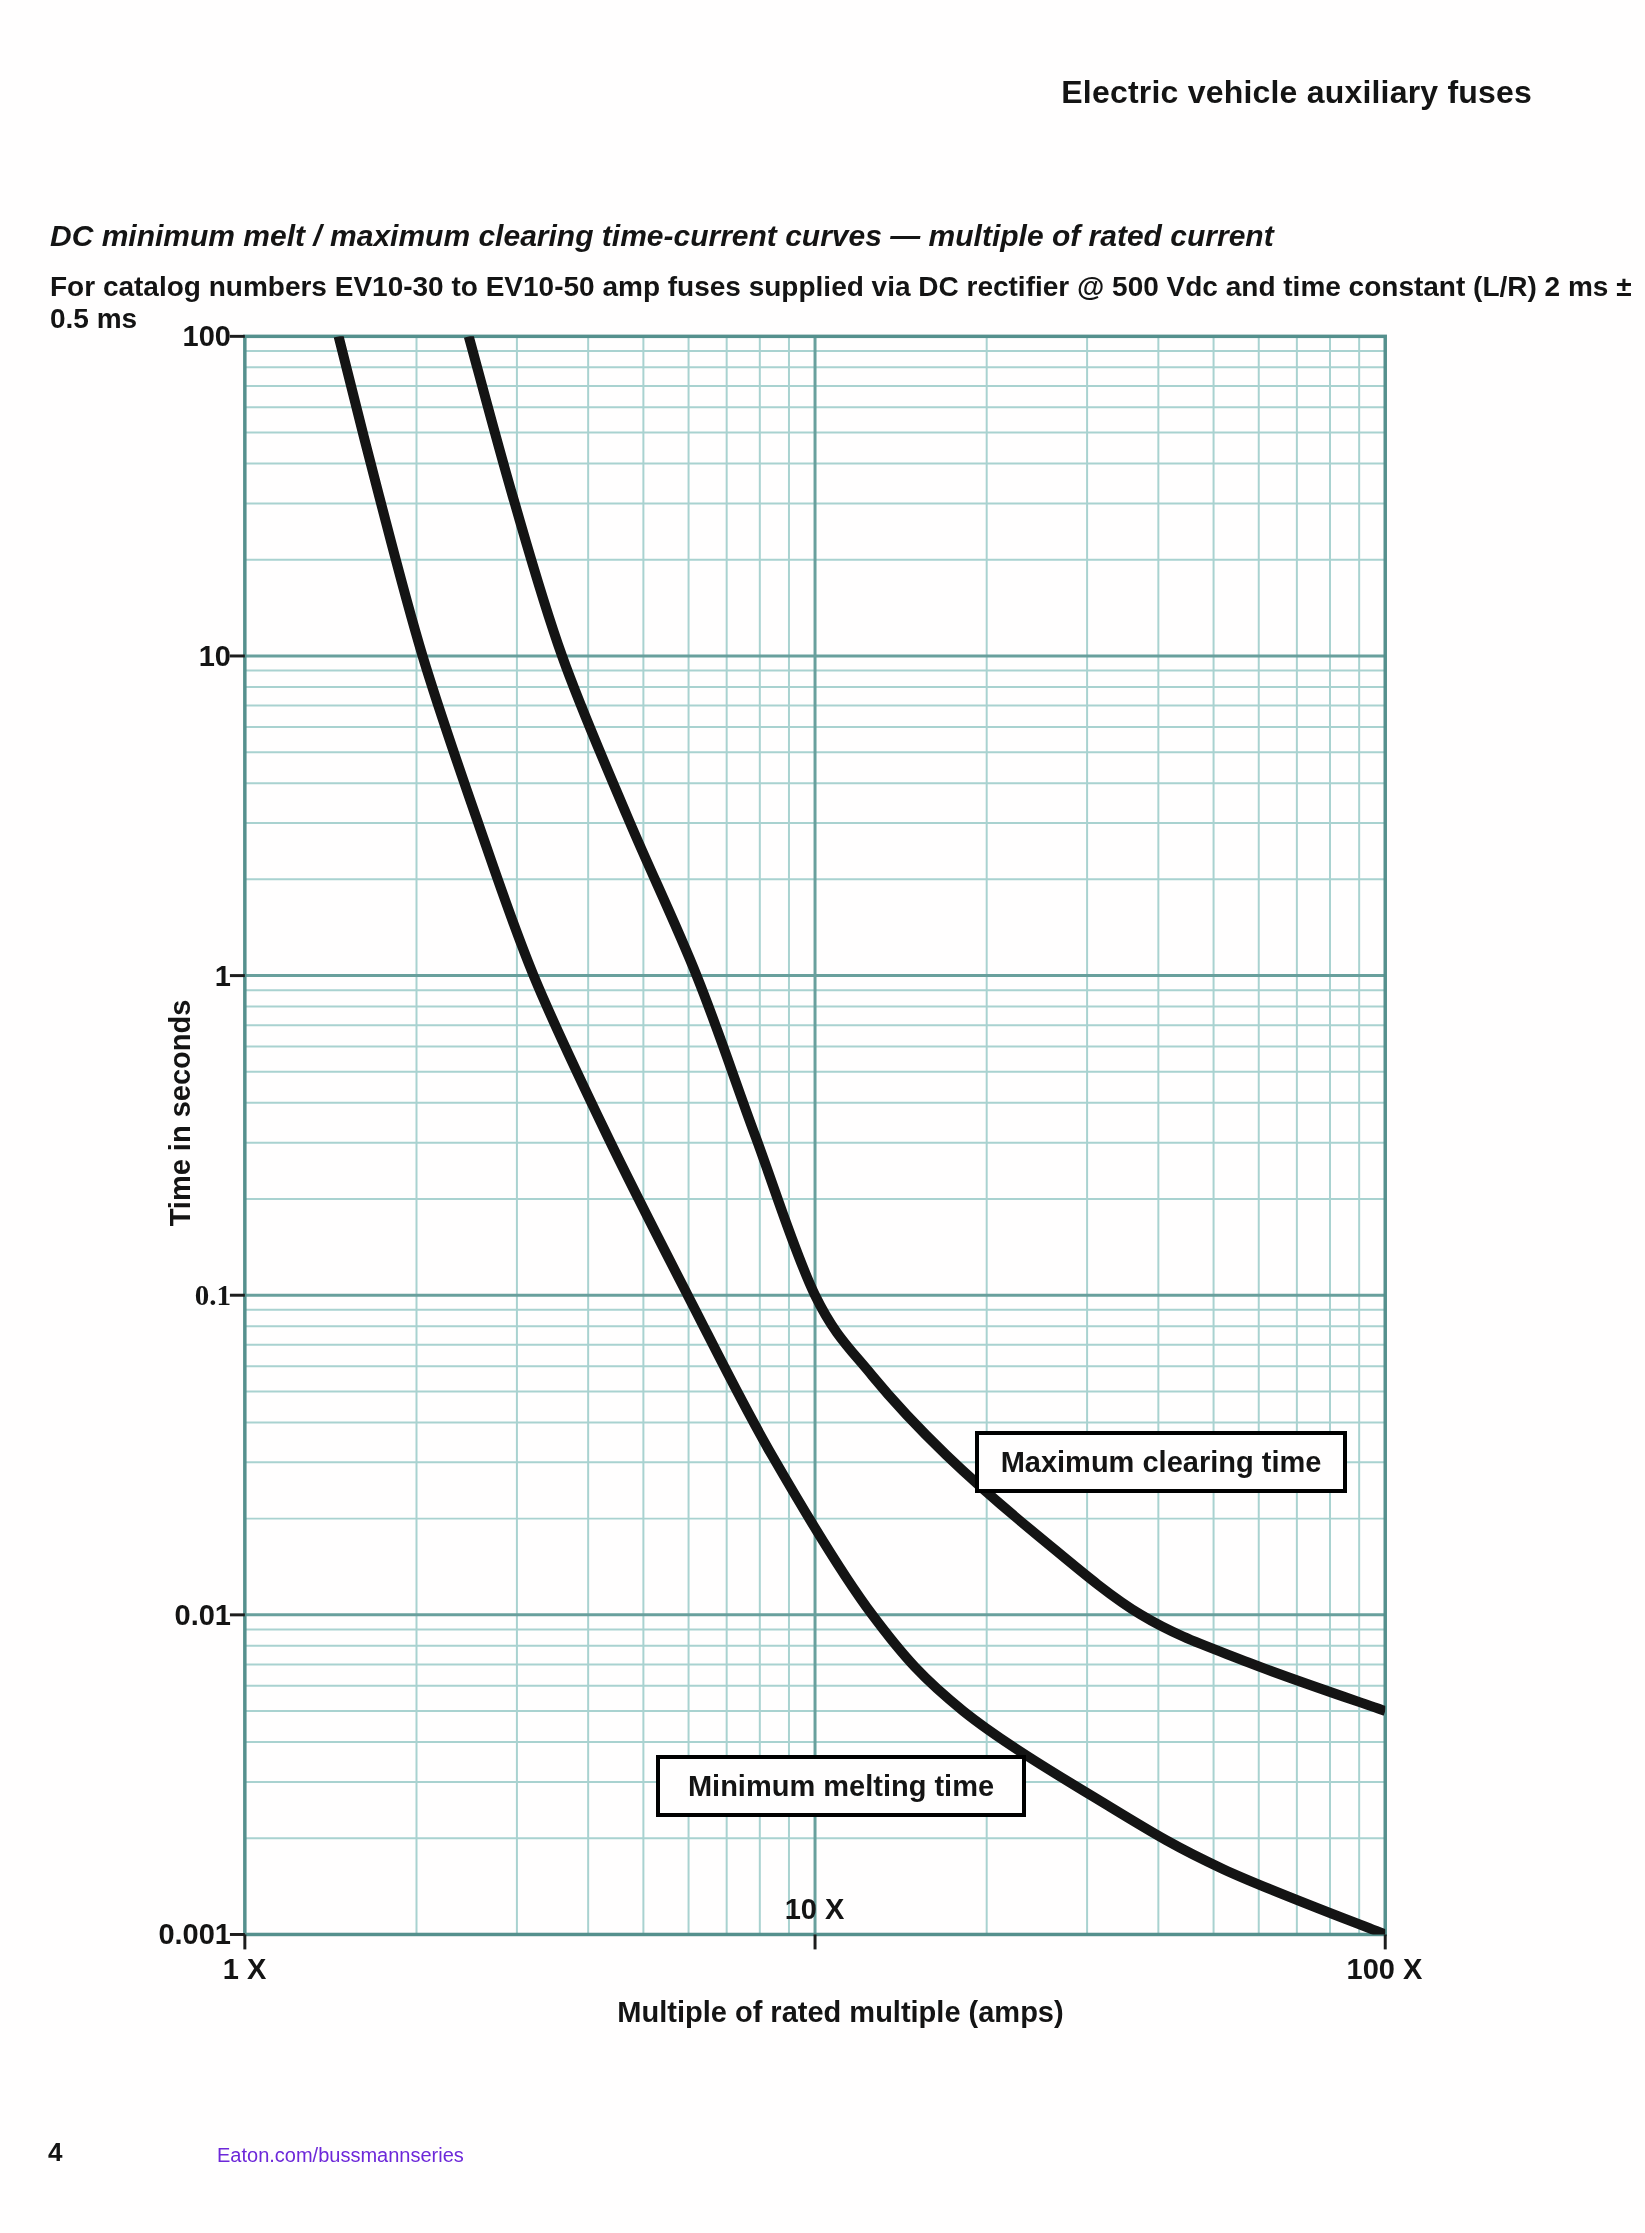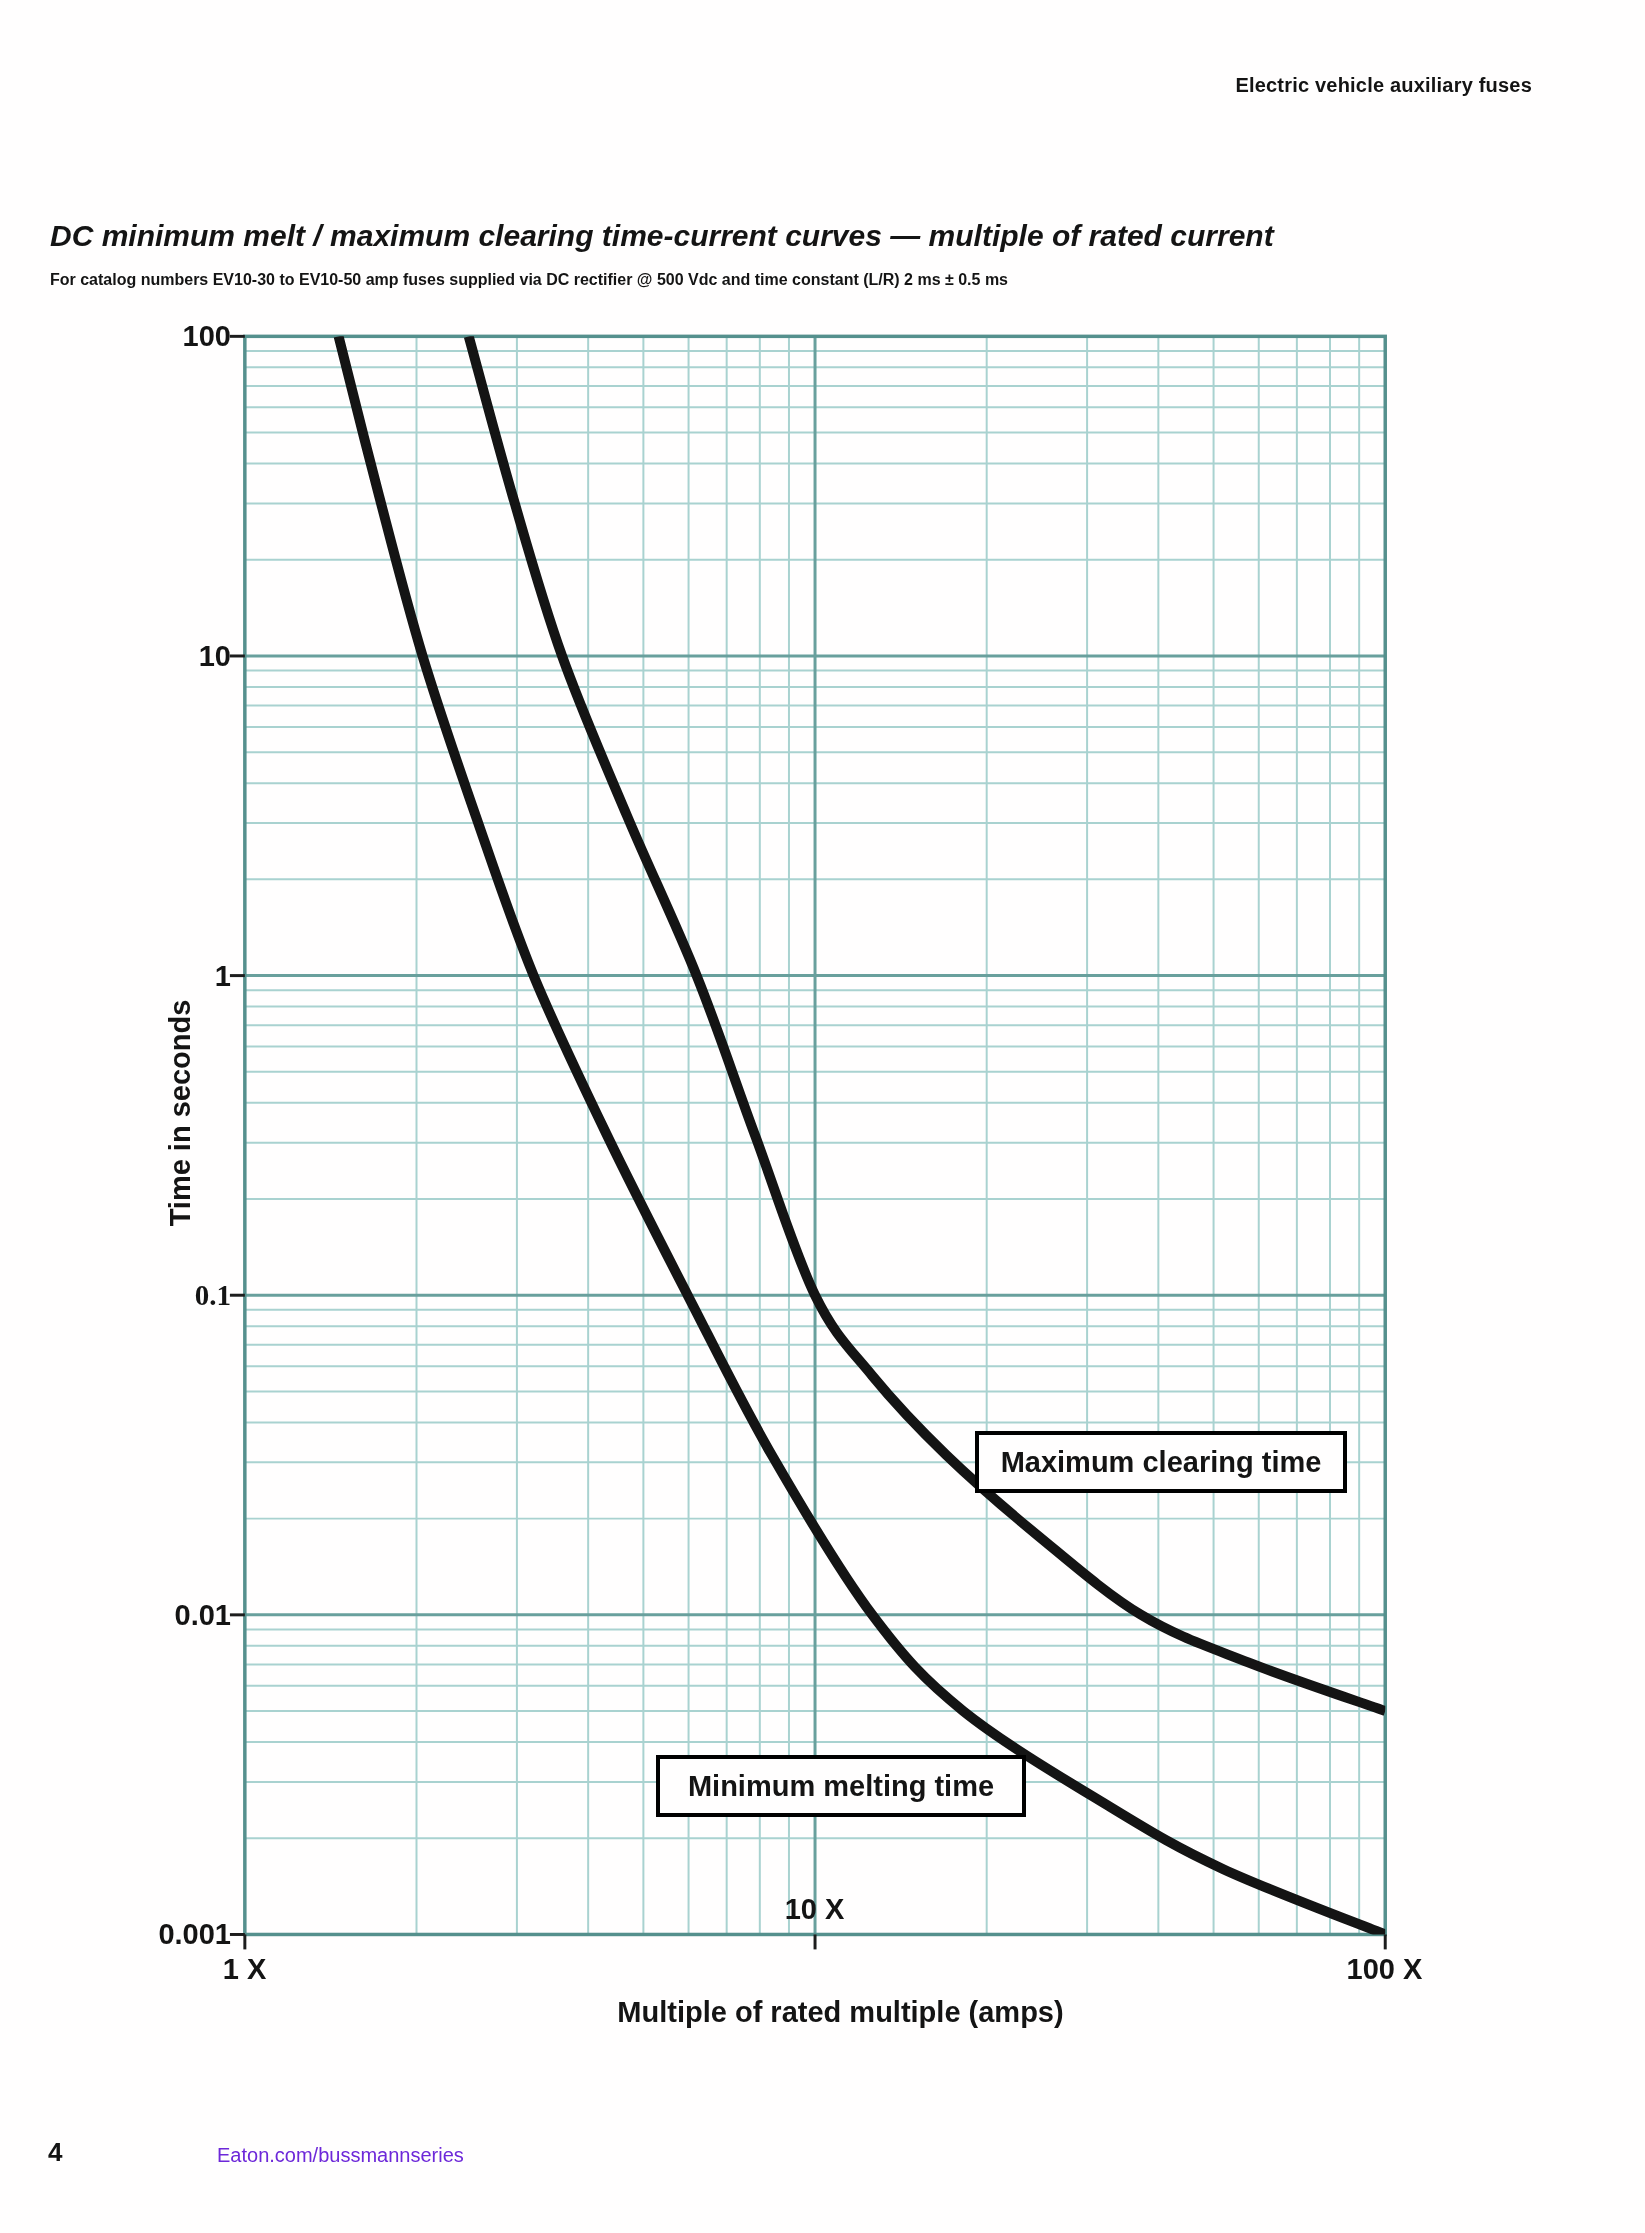--- a/index.html
+++ b/index.html
@@ -2,29 +2,29 @@
 <html><head>
 <meta charset="utf-8">
 <style>
   html,body{margin:0;padding:0;background:#ffffff;}
   .page{
     position:relative;width:1646px;height:2234px;background:#fffefe;
     font-family:"Liberation Sans",sans-serif;color:#141414;overflow:hidden;
   }
   .doc-header{
     position:absolute;top:74px;right:114px;
-    font-size:20px;font-weight:700;letter-spacing:0.2px;
+    font-size:32px;font-weight:700;letter-spacing:0.2px;
   }
   .chart-title{
     position:absolute;left:50px;top:219px;
     font-size:30px;font-weight:700;font-style:italic;
   }
   .chart-subtitle{
     position:absolute;left:50px;top:271px;
-    font-size:16px;font-weight:700;
+    font-size:28px;font-weight:700;
   }
   #chart{position:absolute;left:0;top:0;}
   .ytick{
     position:absolute;left:62px;width:169px;height:34px;line-height:34px;
     text-align:right;font-size:29px;font-weight:700;
   }
   .xtick{
     position:absolute;width:169px;height:34px;line-height:34px;
     text-align:center;font-size:29px;font-weight:700;
   }

